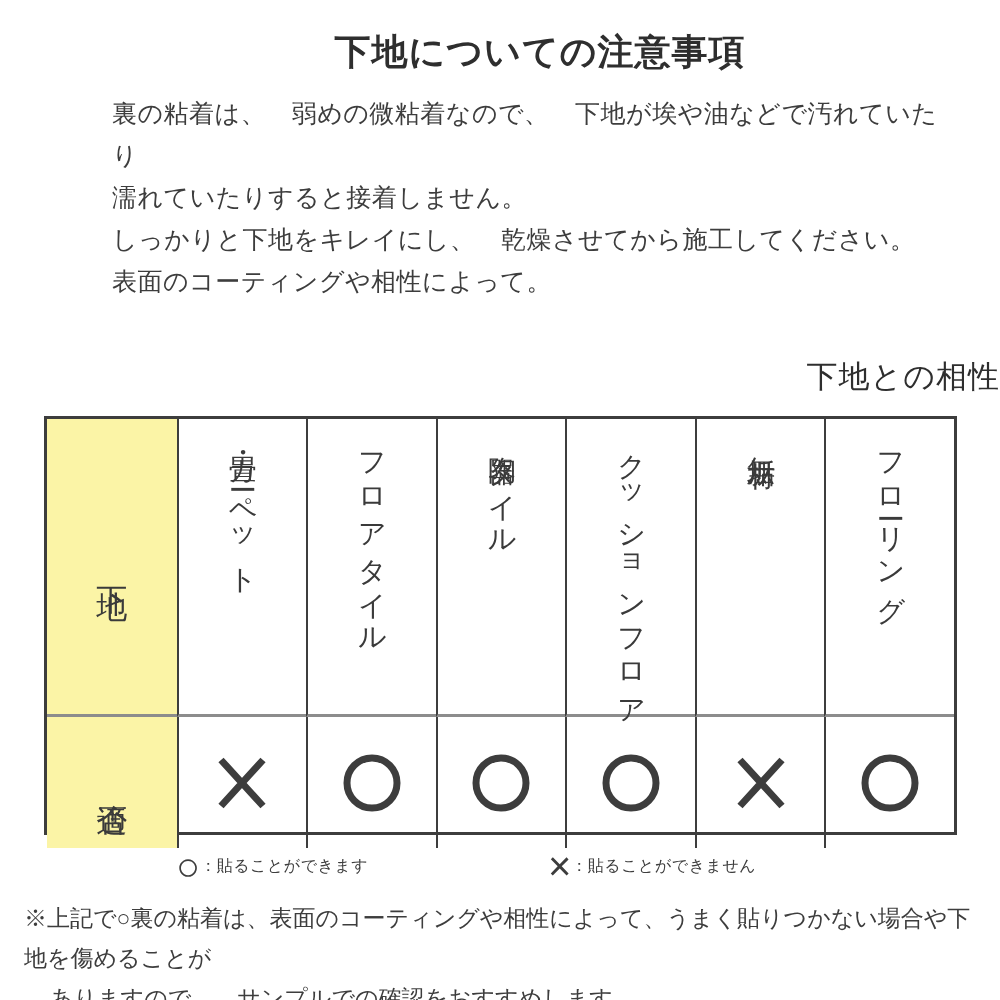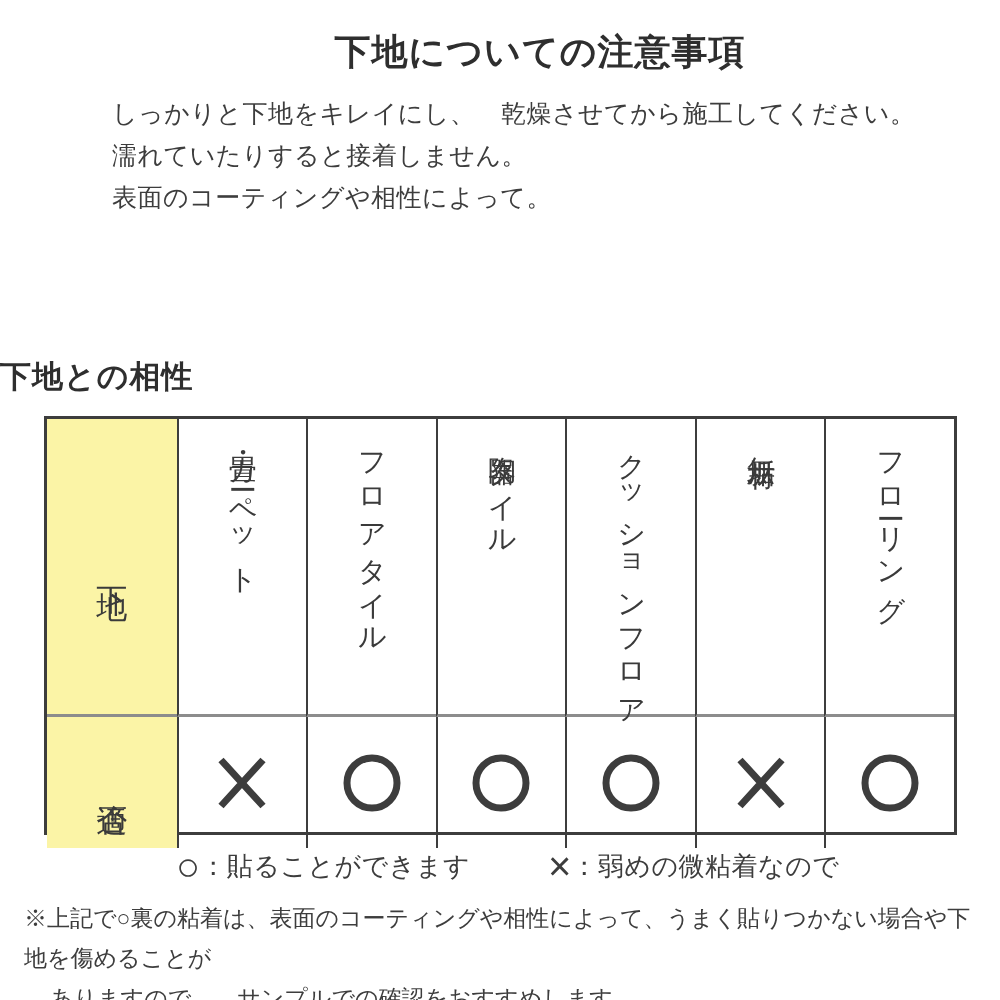--- a/index.html
+++ b/index.html
@@ -28,23 +28,23 @@
     font-weight: bold;
     color: #2e2e2e;
     letter-spacing: 1px;
     padding-left: 40px;
   }
   .table-title {
     position: absolute;
     top: 356px;
     left: 0;
     width: 1000px;
-    text-align: left;
+    text-align: right;
     font-size: 31px;
-    font-weight: bold;
+    font-weight: normal;
     color: #2e2e2e;
     letter-spacing: 1px;
   }
 
   
   .intro {
     position: absolute;
     top: 92px;
     left: 112px;
     width: 850px;
@@ -115,21 +115,21 @@
     height: 46px;
   }
   .legend-item.can { left: 176px; }
   .legend-item.cannot { left: 548px; }
   .legend-symbol {
     font-size: 40px;
     line-height: 46px;
     color: #3d3d3d;
   }
   .legend-text {
-    font-size: 26px;
+    font-size: 16px;
     color: #3d3d3d;
     letter-spacing: 0.5px;
     text-align: right;
   }
 
   
   .footnote {
     position: absolute;
     top: 898px;
     left: 24px;
@@ -141,22 +141,23 @@
   .footnote .line2 { padding-left: 26px; }
 </style>
 </head>
 <body>
 
 <div class="page">
 
   <div class="main-title">下地についての注意事項</div>
 
   <div class="intro">
+    <div>裏の粘着は、　弱めの微粘着なので、　下地が埃や油などで汚れていたり</div>
+    <div>濡れていたりすると接着しません。</div>
     <div>しっかりと下地をキレイにし、　乾燥させてから施工してください。</div>
-    <div>濡れていたりすると接着しません。</div>
     <div>表面のコーティングや相性によって。</div>
   </div>
 
   <div class="table-title">下地との相性</div>
 
   <div class="compat-table">
 
     <div class="cell first-col header-row yellow center-v">
       <span class="row-head-text">下地</span>
     </div>
@@ -214,21 +215,21 @@
       </div>
   </div>
 
   <div class="legend">
     <div class="legend-item can">
       <span class="legend-symbol">○</span>
         <span class="legend-text">：貼ることができます</span>
     </div>
     <div class="legend-item cannot">
       <span class="legend-symbol">×</span>
-        <span class="legend-text">：弱めの微粘着なので</span>
+        <span class="legend-text">：貼ることができません</span>
     </div>
   </div>
 
   <div class="footnote">
     <div class="line1">※上記で○裏の粘着は、表面のコーティングや相性によって、うまく貼りつかない場合や下地を傷めることが</div>
     <div class="line2">ありますので、　サンプルでの確認をおすすめします。</div>
   </div>
 
 </div>
 

